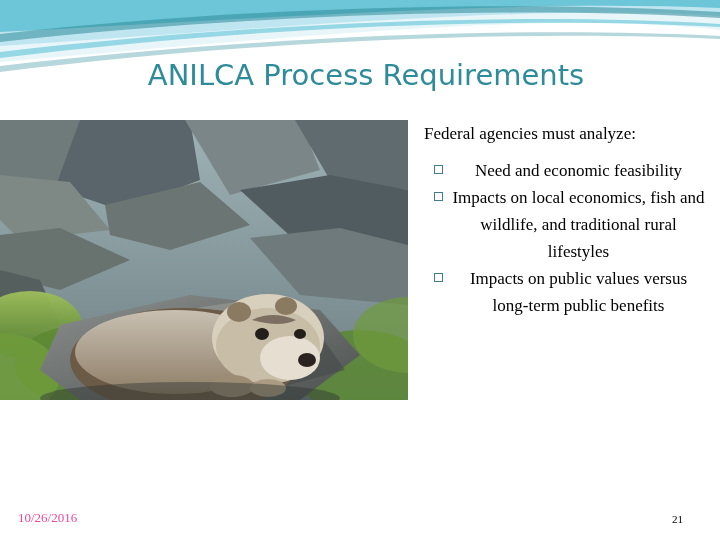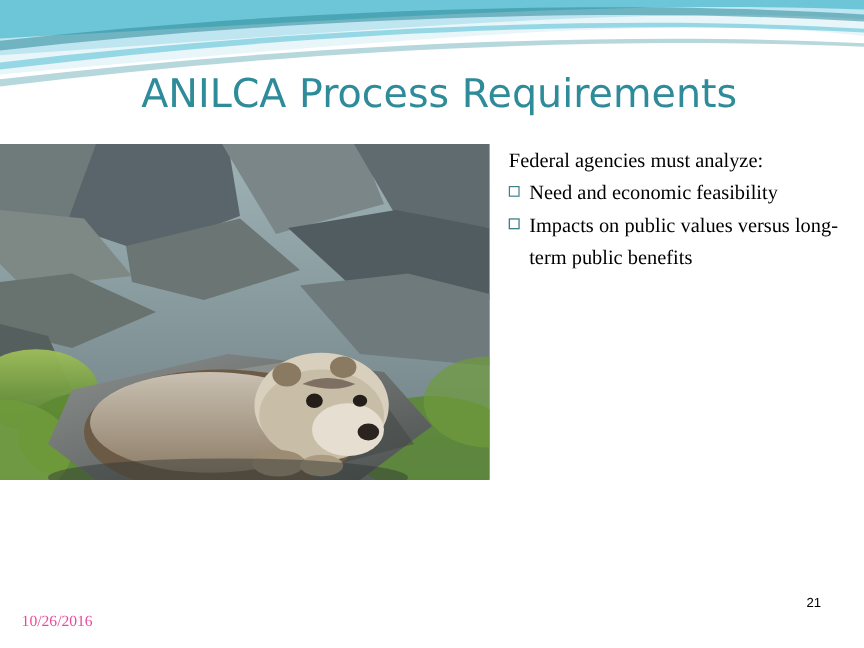--- a/index.html
+++ b/index.html
@@ -29,21 +29,21 @@
     height: 120px;
     pointer-events: none;
   }
   .title {
     position: absolute;
     left: 36px;
     top: 58px;
     width: 660px;
     text-align: center;
     font-family: "DejaVu Sans", sans-serif;
-    font-size: 33px;
+    font-size: 29px;
     font-weight: normal;
     color: #2e8b99;
     letter-spacing: 0px;
     white-space: nowrap;
   }
   .photo {
     position: absolute;
     left: 0px;
     top: 120px;
     width: 408px;
@@ -61,22 +61,23 @@
     font-size: 17px;
     line-height: 27px;
     color: #000000;
   }
   .body-text .lead {
     margin: 0 0 0 0;
     padding: 0;
   }
   .bullet-list {
     list-style: none;
-    margin: 0;
+    margin: 10px;
     padding: 0;
+    text-align: center;
   }
   .bullet-list li {
     position: relative;
     padding-left: 17px;
     margin: 0;
   }
   .bullet-list li .sq {
     position: absolute;
     left: 0;
     top: 8px;
@@ -90,22 +91,22 @@
     position: absolute;
     left: 18px;
     top: 510px;
     font-family: "Liberation Serif", serif;
     font-size: 13px;
     color: #ec4899;
   }
   .pagenum {
     position: absolute;
     left: 672px;
-    top: 497px;
-    font-family: Liberation Sans, sans-serif;
+    top: 513px;
+    font-family: Liberation Serif, serif;
     font-size: 11px;
     color: #000000;
   }
 </style>
 </head>
 <body>
 
 <div class="slide">
 
   <svg class="decor" viewBox="0 0 720 120" preserveAspectRatio="none">
@@ -185,20 +186,21 @@
 
       <ellipse cx="190" cy="278" rx="150" ry="16" fill="#2f3533" opacity="0.45"></ellipse>
     </svg>
   </div>
 
   <div class="body-text">
     <p class="lead">Federal agencies must analyze:</p>
     <ul class="bullet-list">
       <li><span class="sq"></span><span>Need and economic feasibility</span></li>
       <li><span class="sq"></span></li>
+      <li><span class="sq"></span><span>Impacts on local economics, fish and wildlife, and traditional rural lifestyles</span></li>
       <li><span class="sq"></span><span>Impacts on public values versus long-term public benefits</span></li>
     </ul>
   </div>
 
   <div class="datestamp">10/26/2016</div>
   <div class="pagenum">21</div>
 
 </div>
 
 </body></html>

